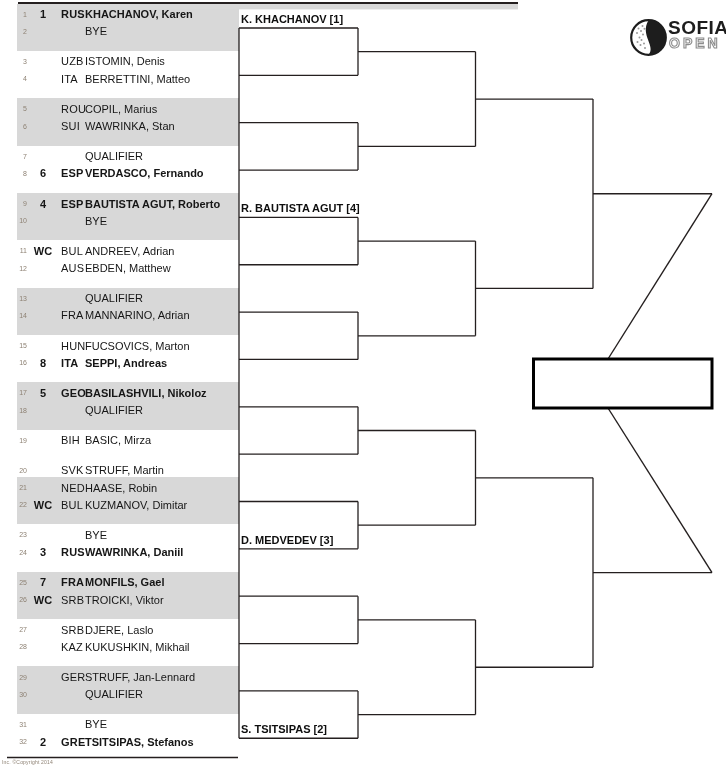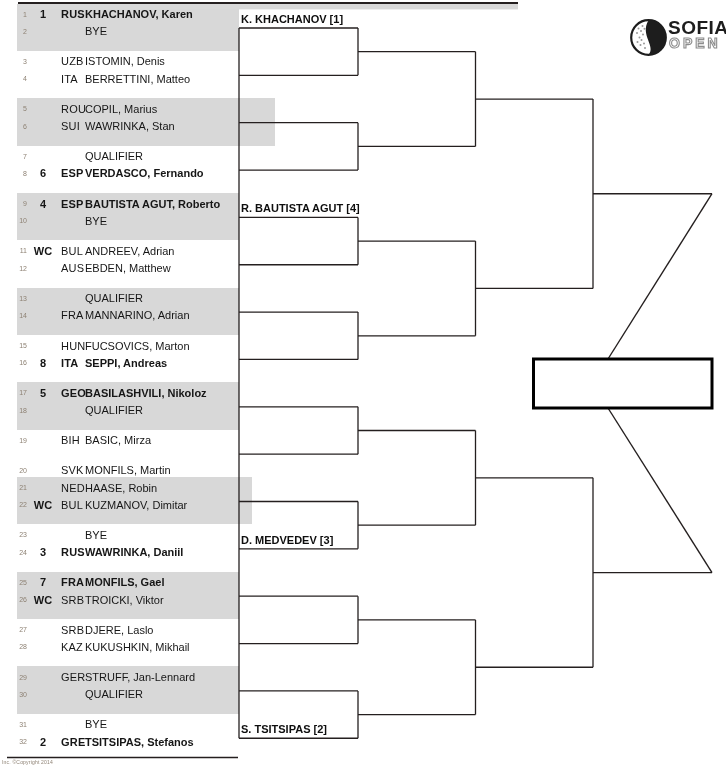--- a/index.html
+++ b/index.html
@@ -49,21 +49,21 @@
           <span class="rownum" style="color: rgb(142, 130, 116);">3</span>
           <span class="country">UZB</span>
           <span class="pname">ISTOMIN, Denis</span>
         </div>
         <div class="entry-row" style="top: 19.2px;">
           <span class="rownum" style="color: rgb(142, 130, 116);">4</span>
           <span class="country">ITA</span>
           <span class="pname">BERRETTINI, Matteo</span>
         </div>
       </div>
-      <div class="block" style="top: 98.2px; height: 47.35px; background: rgb(216, 216, 216); padding-left: 36px;">
+      <div class="block" style="top: 98.2px; height: 47.35px; background: rgb(216, 216, 216);">
         <div class="entry-row" style="top: 2px;">
           <span class="rownum" style="color: rgb(142, 130, 116);">5</span>
           <span class="country">ROU</span>
           <span class="pname">COPIL, Marius</span>
         </div>
         <div class="entry-row" style="top: 19.2px;">
           <span class="rownum" style="color: rgb(142, 130, 116);">6</span>
           <span class="country">SUI</span>
           <span class="pname">WAWRINKA, Stan</span>
         </div>
@@ -143,24 +143,24 @@
       </div>
       <div class="block" style="top: 429.65px; height: 47.35px;">
         <div class="entry-row" style="top: 2px;">
           <span class="rownum" style="color: rgb(142, 130, 116);">19</span>
           <span class="country">BIH</span>
           <span class="pname">BASIC, Mirza</span>
         </div>
         <div class="entry-row" style="top: 32px;">
           <span class="rownum" style="color: rgb(142, 130, 116);">20</span>
           <span class="country">SVK</span>
-          <span class="pname">MONFILS, Martin</span>
-        </div>
-      </div>
-      <div class="block" style="top: 477px; height: 47.35px; background: rgb(216, 216, 216); padding-left: 13px;">
+          <span class="pname">STRUFF, Martin</span>
+        </div>
+      </div>
+      <div class="block" style="top: 477px; height: 47.35px; background: rgb(216, 216, 216);">
         <div class="entry-row" style="top: 2px;">
           <span class="rownum" style="color: rgb(142, 130, 116);">21</span>
           <span class="country">NED</span>
           <span class="pname">HAASE, Robin</span>
         </div>
         <div class="entry-row" style="top: 19.2px;">
           <span class="rownum" style="color: rgb(142, 130, 116);">22</span>
           <span class="seed">WC</span>
           <span class="country">BUL</span>
           <span class="pname">KUZMANOV, Dimitar</span>

